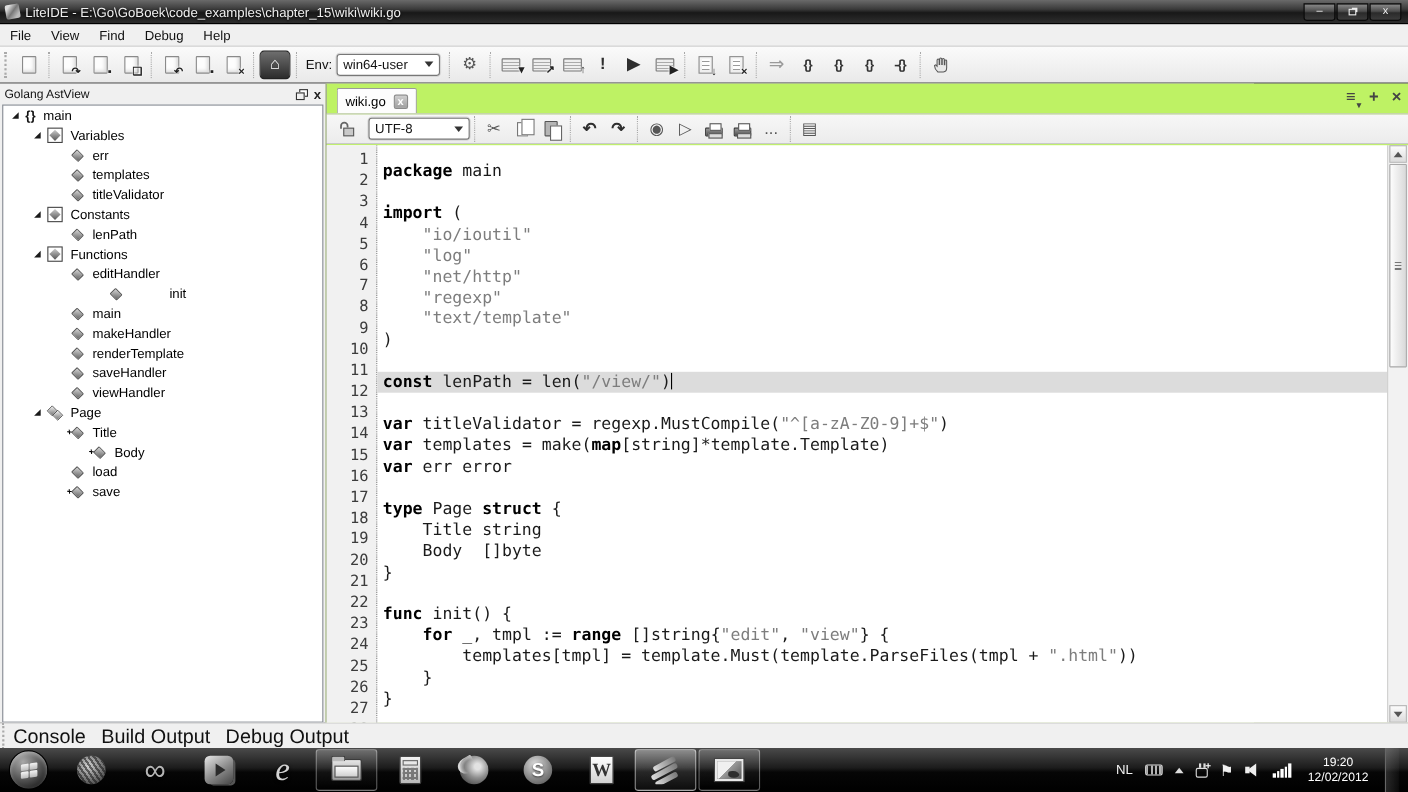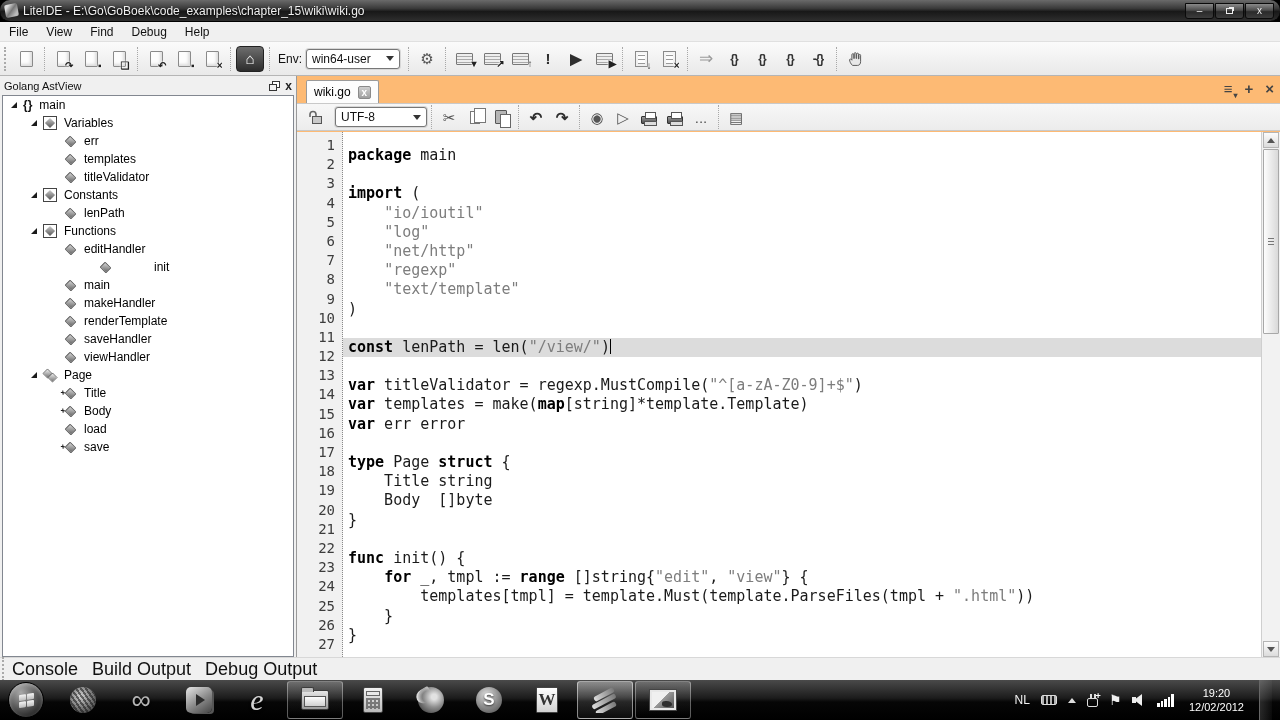--- a/index.html
+++ b/index.html
@@ -2,21 +2,21 @@
 <html><head>
 <meta charset="utf-8">
 <style>
   * { margin:0; padding:0; box-sizing:border-box; }
   html,body { width:1280px; height:720px; overflow:hidden; background:#000;
               font-family:"Liberation Sans", sans-serif; }
 
   
   .titlebar { position:absolute; left:0; top:0; width:1280px; height:22px;
     background:linear-gradient(#6a6a6a,#3a3a3a 40%,#181818 55%,#2e2e2e);
-    display:flex; align-items:center; color:#f0f0f0; border-bottom:1px solid #000;border-radius:10px; }
+    display:flex; align-items:center; color:#f0f0f0; border-bottom:1px solid #000; }
   .app-ico { width:13px; height:13px; margin:0 5px 0 5px;
     background:linear-gradient(135deg,#ddd 20%,#777 50%,#bbb 80%); border-radius:2px;
     transform:rotate(-10deg); }
   .titlebar .wtitle { font-size:12px; text-shadow:0 1px 2px #000; }
   .winbtns { margin-left:auto; display:flex; margin-right:6px; }
   .winbtn { width:29px; height:16px; margin-left:1px; border:1px solid #0a0a0a; border-radius:0 0 3px 3px;
     background:linear-gradient(#8a8a8a,#4c4c4c 45%,#2a2a2a 55%,#3c3c3c);
     color:#eee; font-size:10px; line-height:14px; text-align:center; cursor:default; }
   .winbtn .sq { display:inline-block; width:7px; height:6px; border:1px solid #eee; margin-top:4px;
     box-shadow:2px -2px 0 -1px #eee; }
@@ -83,21 +83,21 @@
     margin:0 9px 0 3px; position:relative; flex:none; }
   .t-dia.plus::after { content:"+"; position:absolute; left:-5px; bottom:-7px; font-size:9px;
     font-weight:bold; color:#000; transform:rotate(-45deg); }
   .t-struct { width:14px; height:12px; position:relative; margin-right:7px; flex:none; }
   .t-struct::before,.t-struct::after { content:""; position:absolute; width:7px; height:7px;
     background:linear-gradient(135deg,#eee,#777); border:1px solid #555; transform:rotate(45deg) scale(.8); }
   .t-struct::before { left:0; top:0; } .t-struct::after { left:5px; top:4px; }
 
   
   .editor { position:absolute; left:296px; top:0; width:984px; height:581px;
-    border-left:1px solid #9a9a9a; background:#fdba74; }
+    border-left:1px solid #9a9a9a; background:#bef264; }
   .tabbar { position:relative; height:27px; }
   .tab { position:absolute; left:9px; top:4px; height:23px; background:#fdfdfd;
     border:1px solid #9a9a9a; border-bottom:none; border-radius:2px 2px 0 0;
     display:flex; align-items:center; padding:0 7px; font-size:12px; color:#000; }
   .tab-close { width:13px; height:13px; margin-left:7px; border:1px solid #8a8a8a; border-radius:2px;
     background:linear-gradient(#cfcfcf,#9f9f9f); color:#fff; font-size:10px; font-weight:bold;
     line-height:11px; text-align:center; }
   .tab-right { position:absolute; right:6px; top:4px; display:flex; align-items:center; gap:12px; }
   .tr-btn { font-size:15px; color:#444; position:relative; font-weight:bold; }
   .tr-btn .mini { position:absolute; right:-5px; bottom:-3px; font-size:8px; }
@@ -440,21 +440,21 @@
         <div class="trow" style="padding-left: 28px;">
           <span class="t-arrow"></span>
           <span class="t-struct"></span>
           <span>Page</span>
         </div>
         <div class="trow" style="padding-left: 48px;">
           <span class="t-arrow ph"></span>
           <span class="t-dia plus"></span>
           <span>Title</span>
         </div>
-        <div class="trow" style="padding-left: 48px;">
+        <div class="trow" style="padding-left: 68px;">
           <span class="t-arrow ph"></span>
           <span class="t-dia plus"></span>
           <span>Body</span>
         </div>
         <div class="trow" style="padding-left: 48px;">
           <span class="t-arrow ph"></span>
           <span class="t-dia"></span>
           <span>load</span>
         </div>
         <div class="trow" style="padding-left: 48px;">

